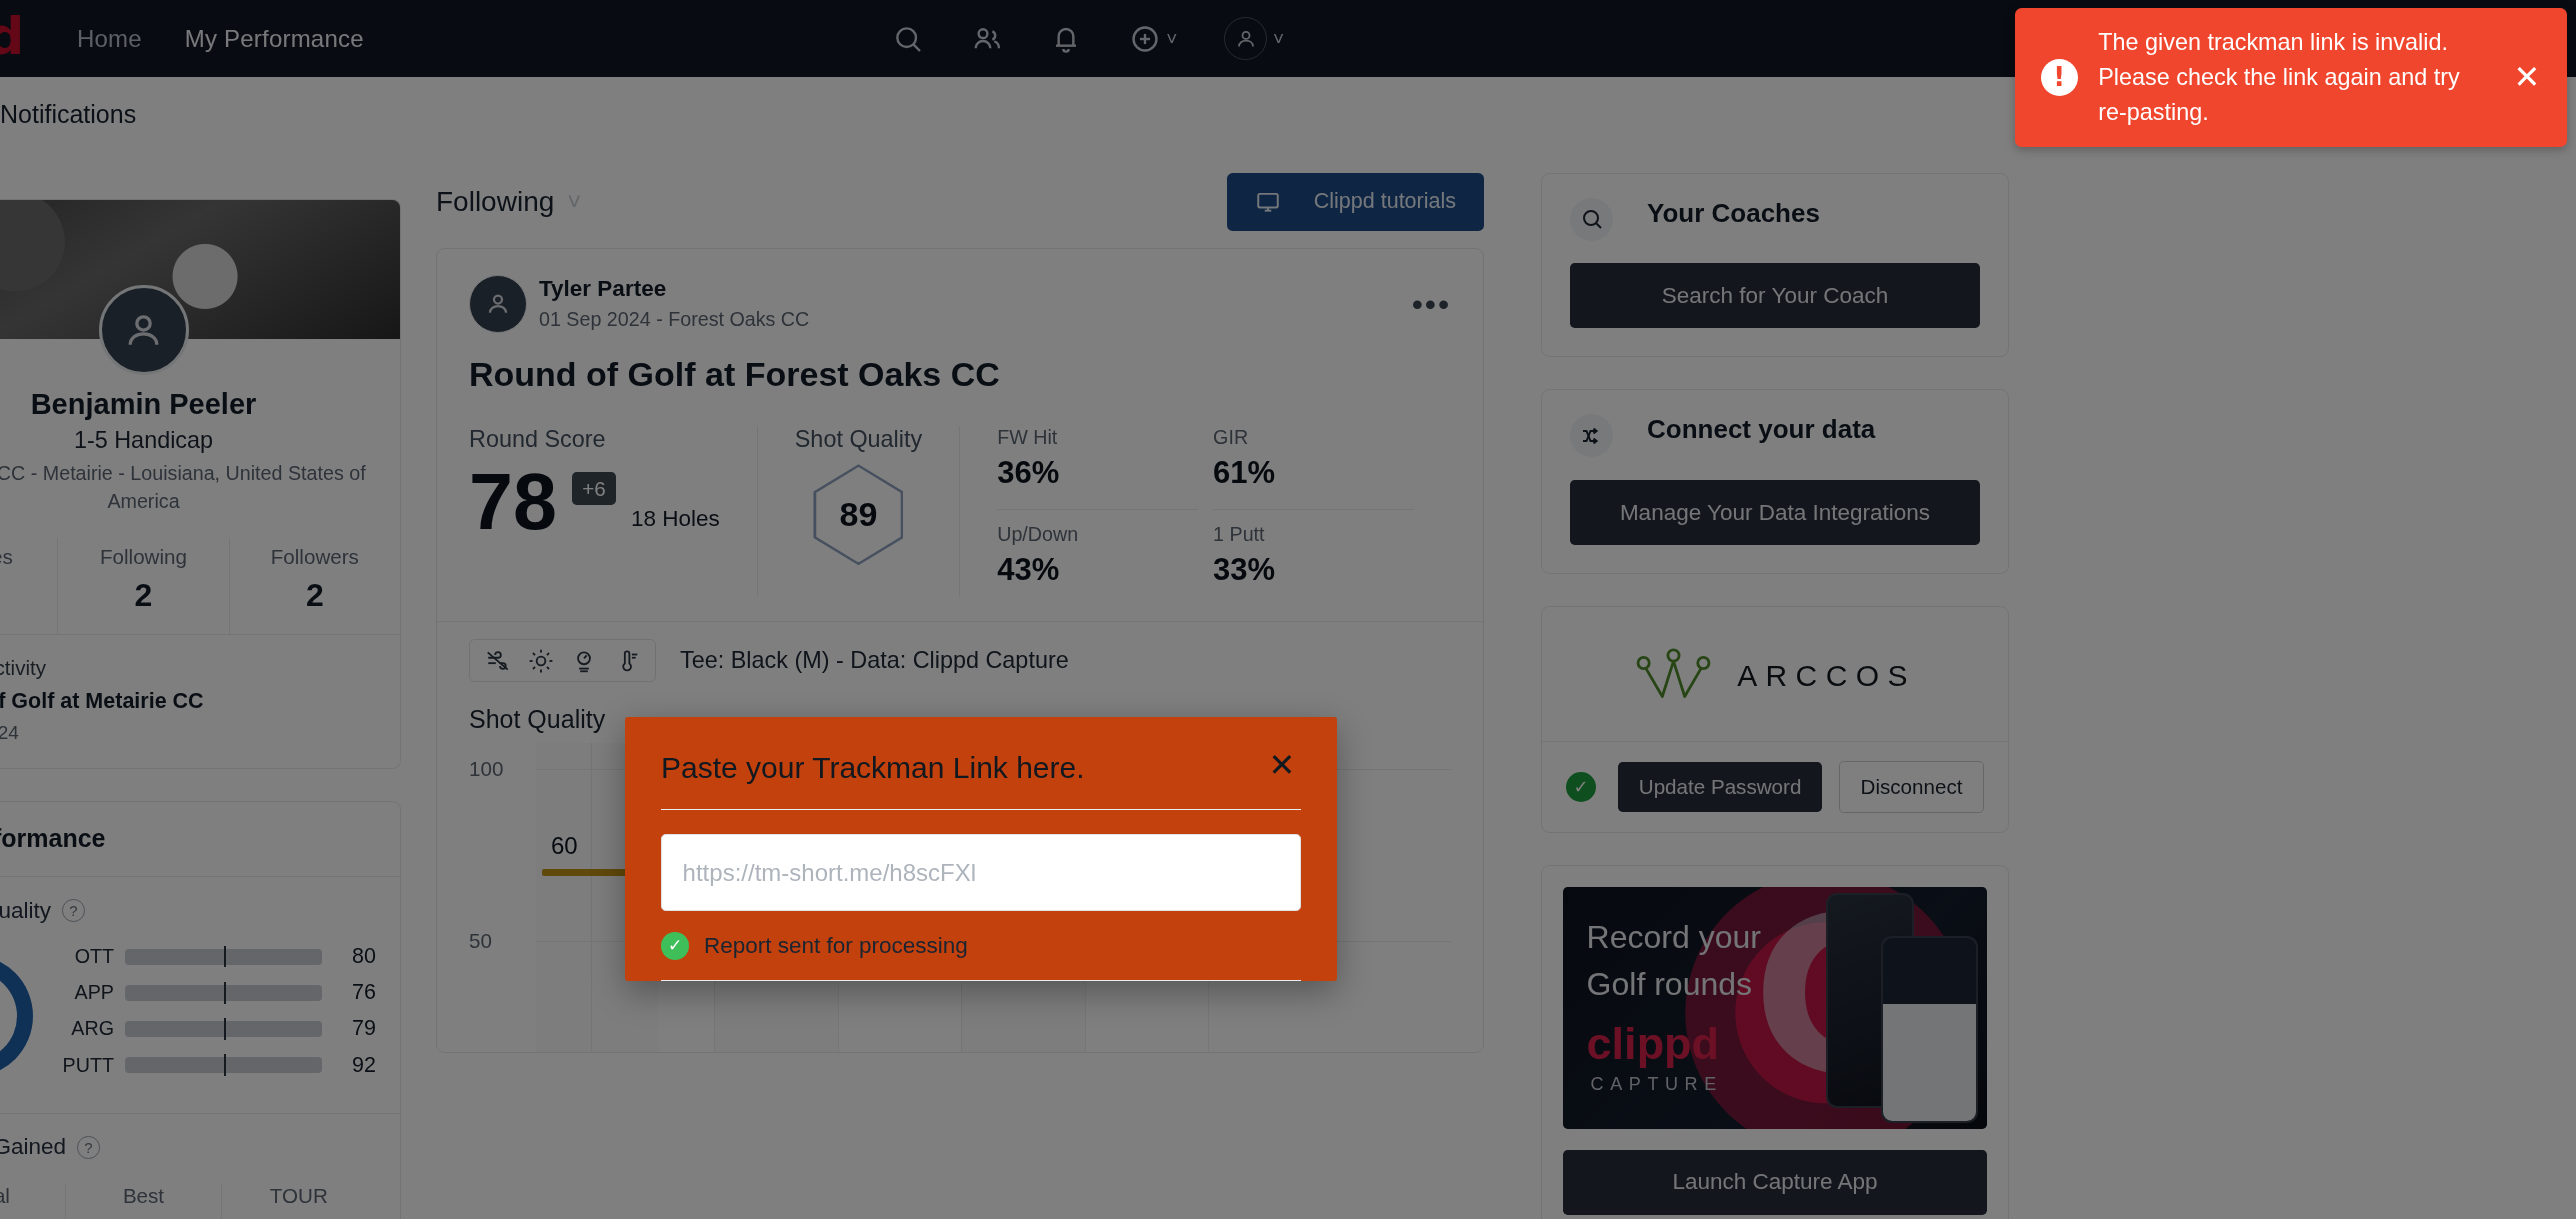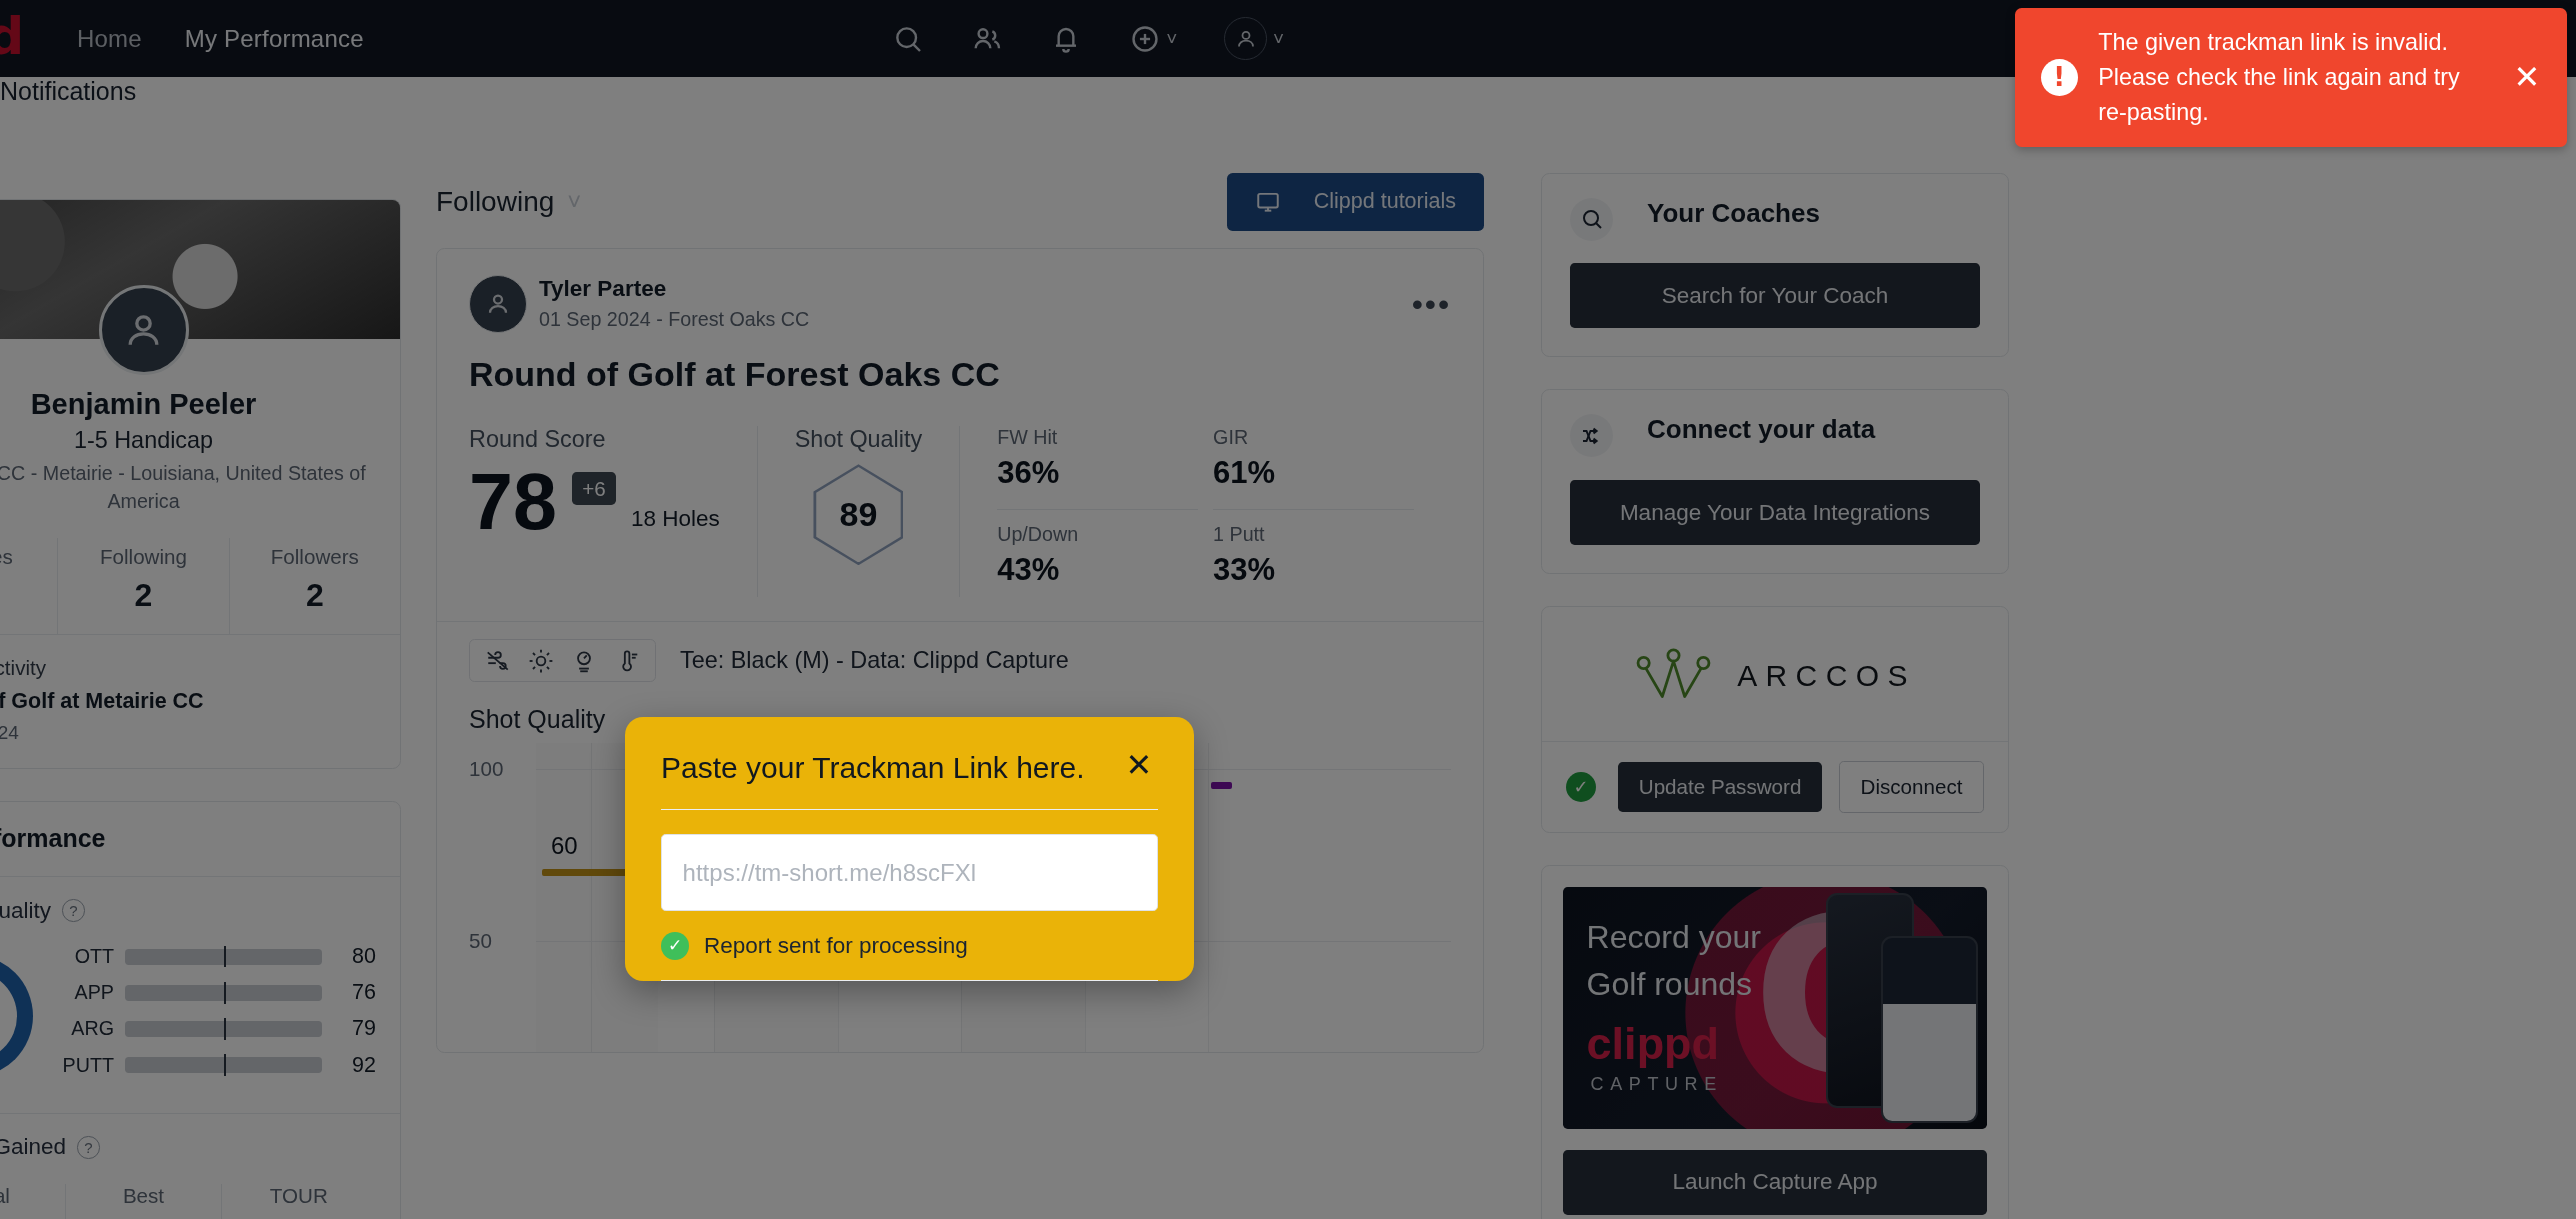--- a/index.html
+++ b/index.html
@@ -42,21 +42,21 @@
   .chev { color: #c7ccd4; font-size: 19px; line-height: 1; }
   .avatar-circle {
     width: 43px; height: 43px; border-radius: 50%;
     border: 1.9px solid #4c5costs; border: 1.9px solid #4c5464;
     display: flex; align-items: center; justify-content: center; color: #c7ccd4;
   }
 
   
   .notif-bar {
     position: absolute; top: 77px; left: 0; width: 2576px; height: 75px;
-    background: #ffffff; display: flex; z-index: 5;
+    background: #ffffff; display: flex; align-items: center; z-index: 5;
   }
   .notif-title { font-size: 25px; color: #17202e; margin-left: -20.6px; padding-left: 20.6px; }
 
   
   .toast {
     position: absolute; top: 7.5px; right: 9.4px;
     width: 552px; min-height: 98px;
     background: #f0462d; border-radius: 6.6px;
     display: flex; align-items: center; gap: 20.6px;
     padding: 17px 22.5px 17px 26px; z-index: 120;
@@ -217,22 +217,22 @@
   .promo-cap { position: absolute; left: 28px; top: 187px; color: #c0c5cc; font-size: 18px; letter-spacing: 6.6px; }
   .promo-phone { position: absolute; right: 73px; top: 5.6px; width: 88px; height: 215px; border-radius: 11.2px;
                  background: linear-gradient(160deg,#2a3240,#10151f); border: 2.8px solid #39404d; }
   .promo-phone2 { position: absolute; right: 9.4px; top: 49px; width: 97px; height: 187px; border-radius: 11.2px;
                   background: linear-gradient(180deg,#1c2636 0 36%, #e9ebee 36% 100%); border: 2.8px solid #39404d; }
   .promo-btn { background: #262f3b; color: #e8ebef; border: none; border-radius: 4.7px; width: 100%;
                padding: 19.7px 0; font-size: 22.5px; margin-top: 20.6px; cursor: pointer; }
 
   
   .modal {
-    position: absolute; left: 625px; top: 717px; width: 569px;
-    background: #eab308; border-radius: 18px; z-index: 100;
+    position: absolute; left: 625px; top: 717px; width: 712px;
+    background: #c2410c; border-radius: 3px; z-index: 100;
     box-shadow: 0 10.3px 34px rgba(0,0,0,.32);
   }
   .m-head { display: flex; align-items: flex-start; padding: 34px 36px 0; }
   .m-title { flex: 1; font-size: 30px; color: #111820; }
   .m-x { font-size: 32px; color: #101820; cursor: pointer; line-height: .8;
          font-family: "DejaVu Sans", sans-serif; padding: 1.9px 5.6px; }
   .m-rule { border-top: 0.9px solid #eceef1; margin: 24px 36px 0; }
   .m-body { padding: 24px 36px 0; }
   .m-input {
     width: 100%; height: 77px; border: 0.9px solid #dfe2e6; border-radius: 4.7px;

